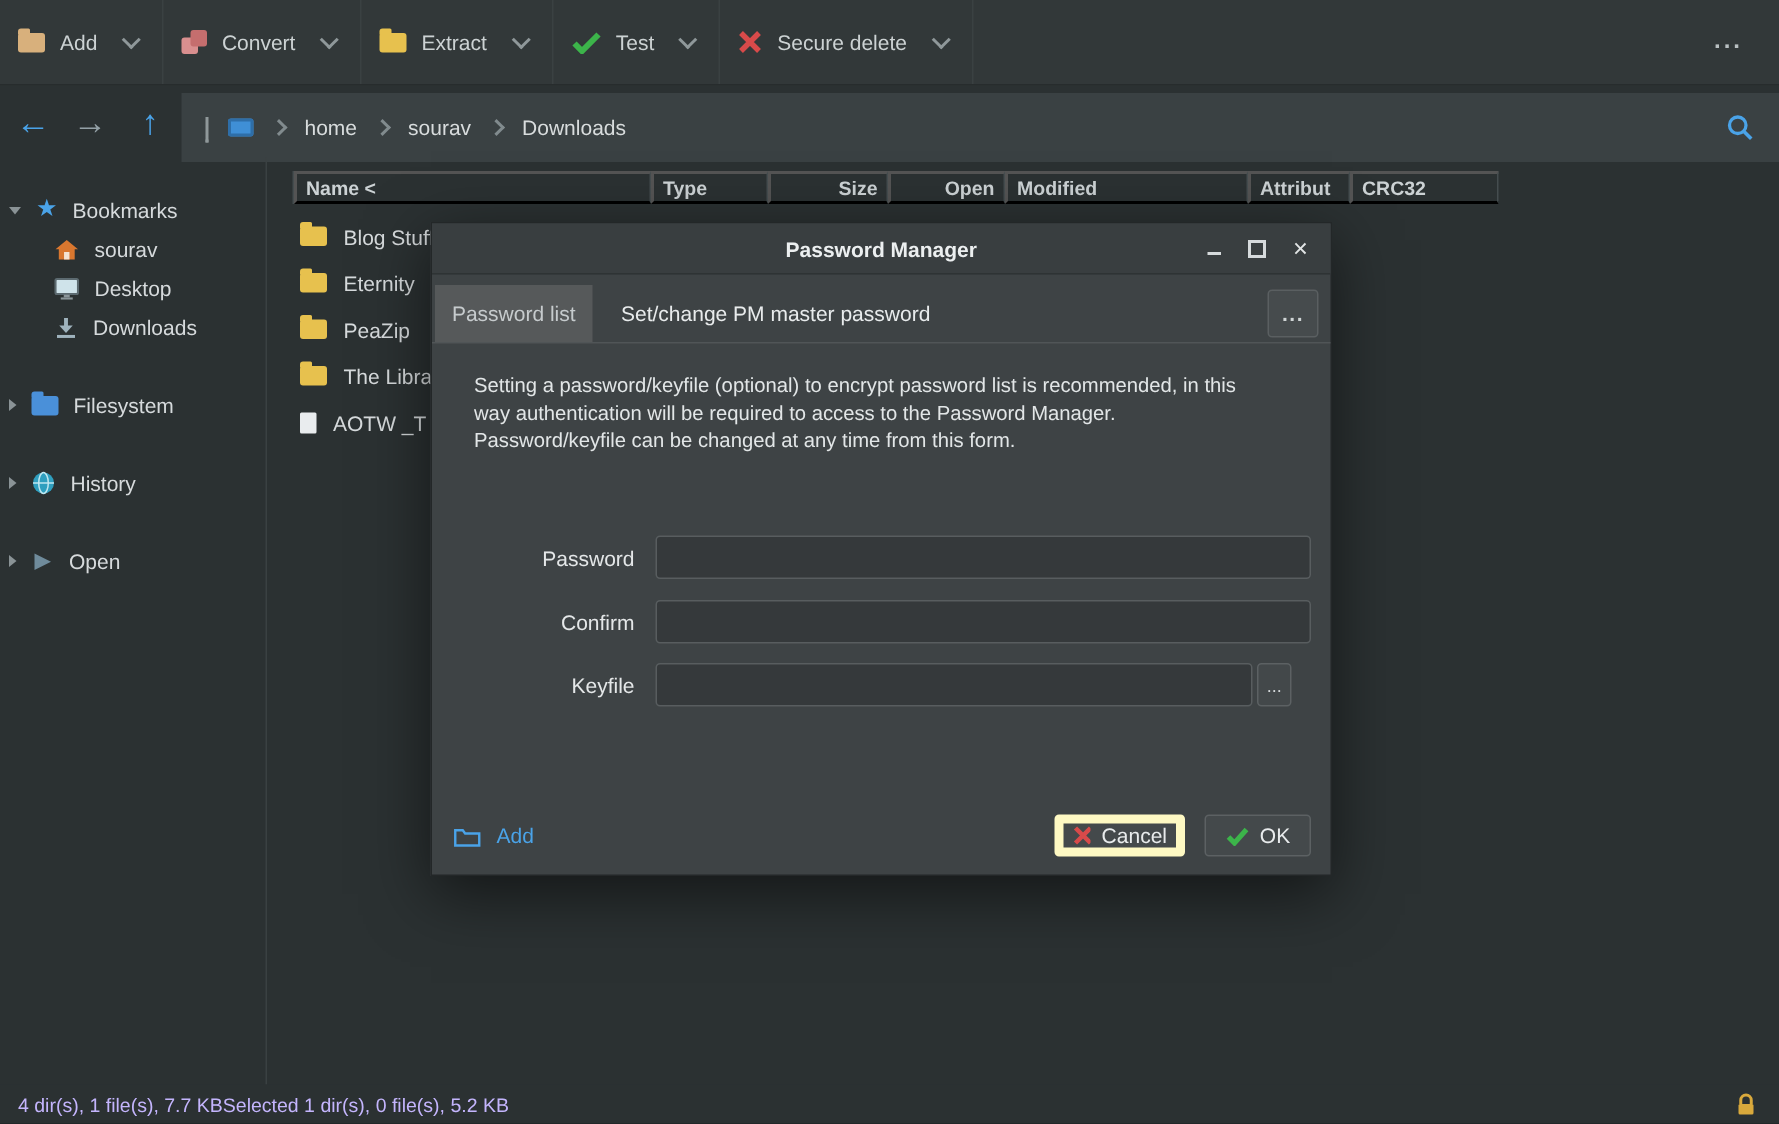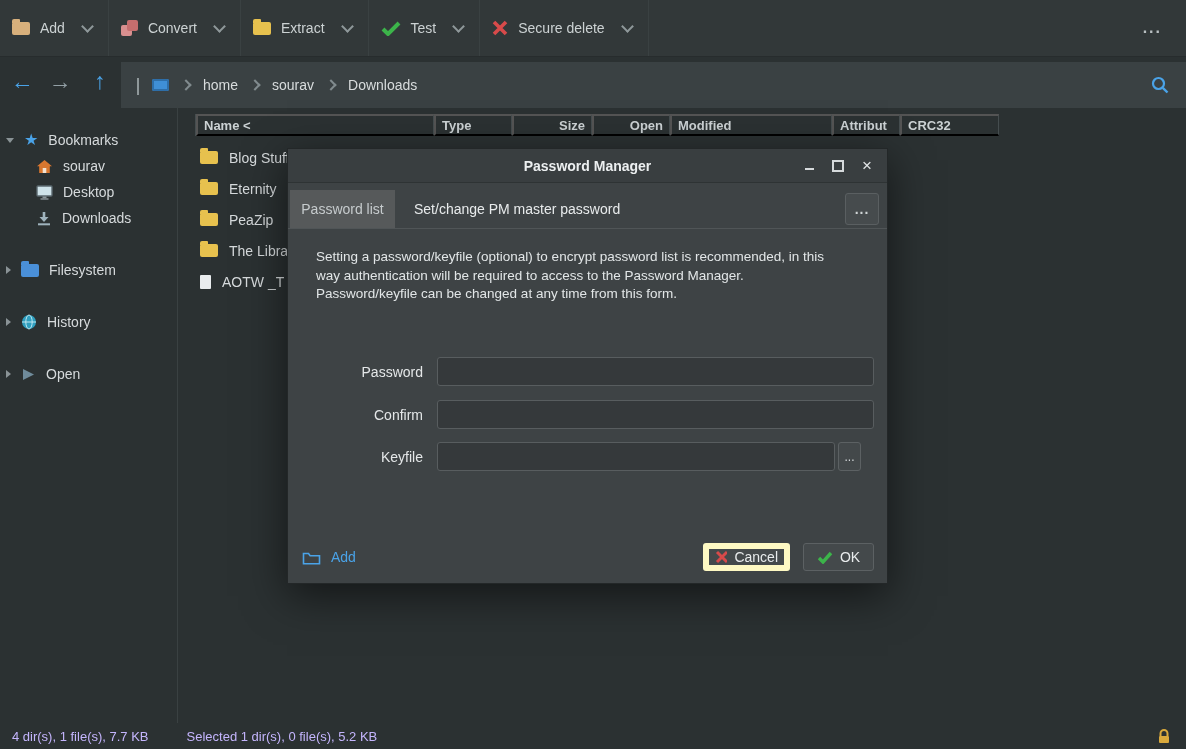--- a/index.html
+++ b/index.html
@@ -65,21 +65,21 @@
   .col{border-right:1px solid #454d4f;padding:0 6px;display:flex;align-items:center;box-sizing:border-box;
        background:none;font:inherit;color:inherit;}
   .col.r{justify-content:flex-end;}
   .rows{margin-top:6px;}
   .frow{display:flex;align-items:center;height:31px;padding-left:21px;gap:11px;color:#d6dadc;background:none;border:none;font:inherit;width:100%;box-sizing:border-box;}
   .icon-file{display:inline-block;width:11px;height:14px;background:#e9ecee;border-radius:1px;}
 
   
   .statusbar{position:absolute;left:0;right:0;bottom:0;height:26px;display:flex;align-items:center;
              font-size:13px;color:#c4b5fd;padding:0 14px 0 12px;box-sizing:border-box;background:#2b3132;}
-  .status-sel{margin-left:38px;}
+  .status-sel{}
   .statuslock{margin-left:auto;background:none;border:none;padding:0;display:flex;align-items:center;}
 
   
   .dialog{position:absolute;left:287px;top:148px;width:601px;height:436px;background:#3e4345;
           border:1px solid #232728;box-shadow:0 12px 40px rgba(0,0,0,.55);box-sizing:border-box;}
   .dtitle{height:33px;display:flex;align-items:center;background:#393e40;border-bottom:1px solid #2e3334;position:relative;}
   .dtitle-text{position:absolute;left:0;right:0;text-align:center;font-weight:bold;font-size:14px;color:#eceff0;}
   .win-btns{margin-left:auto;display:flex;gap:3px;padding-right:7px;position:relative;}
   .wbtn{width:26px;height:24px;display:flex;align-items:center;justify-content:center;background:none;border:none;color:#d6dadc;padding:0;}
   .min-bar{width:9px;height:2px;background:#d6dadc;margin-top:7px;}

